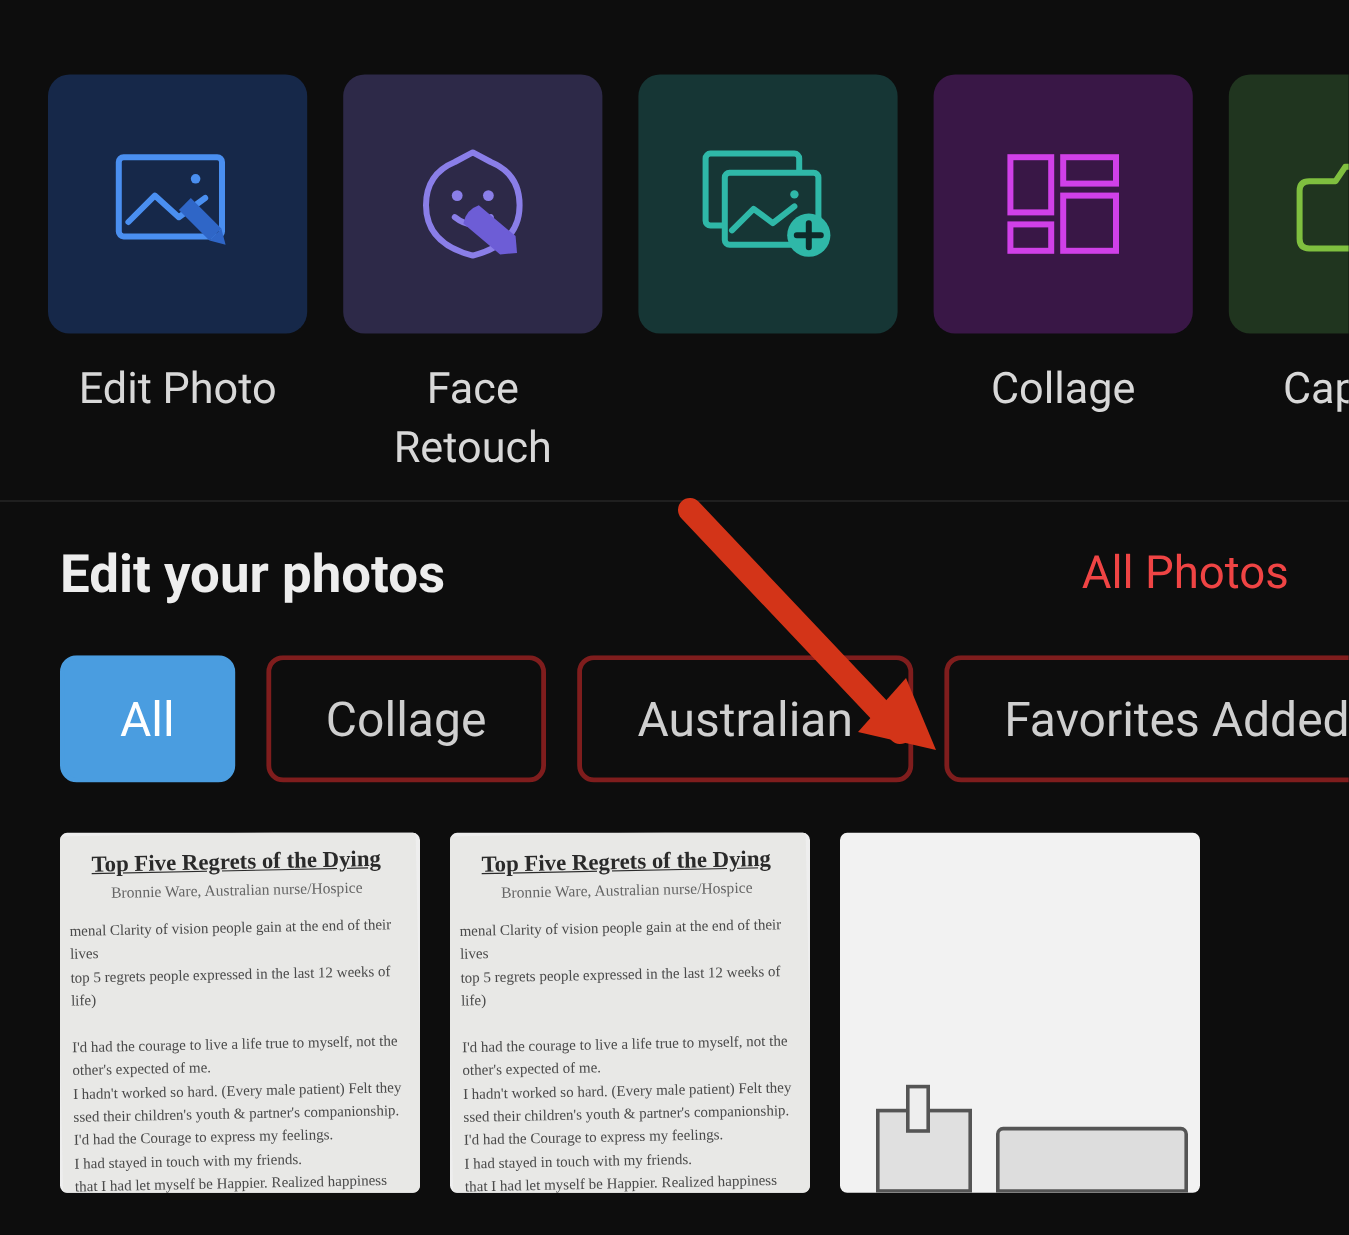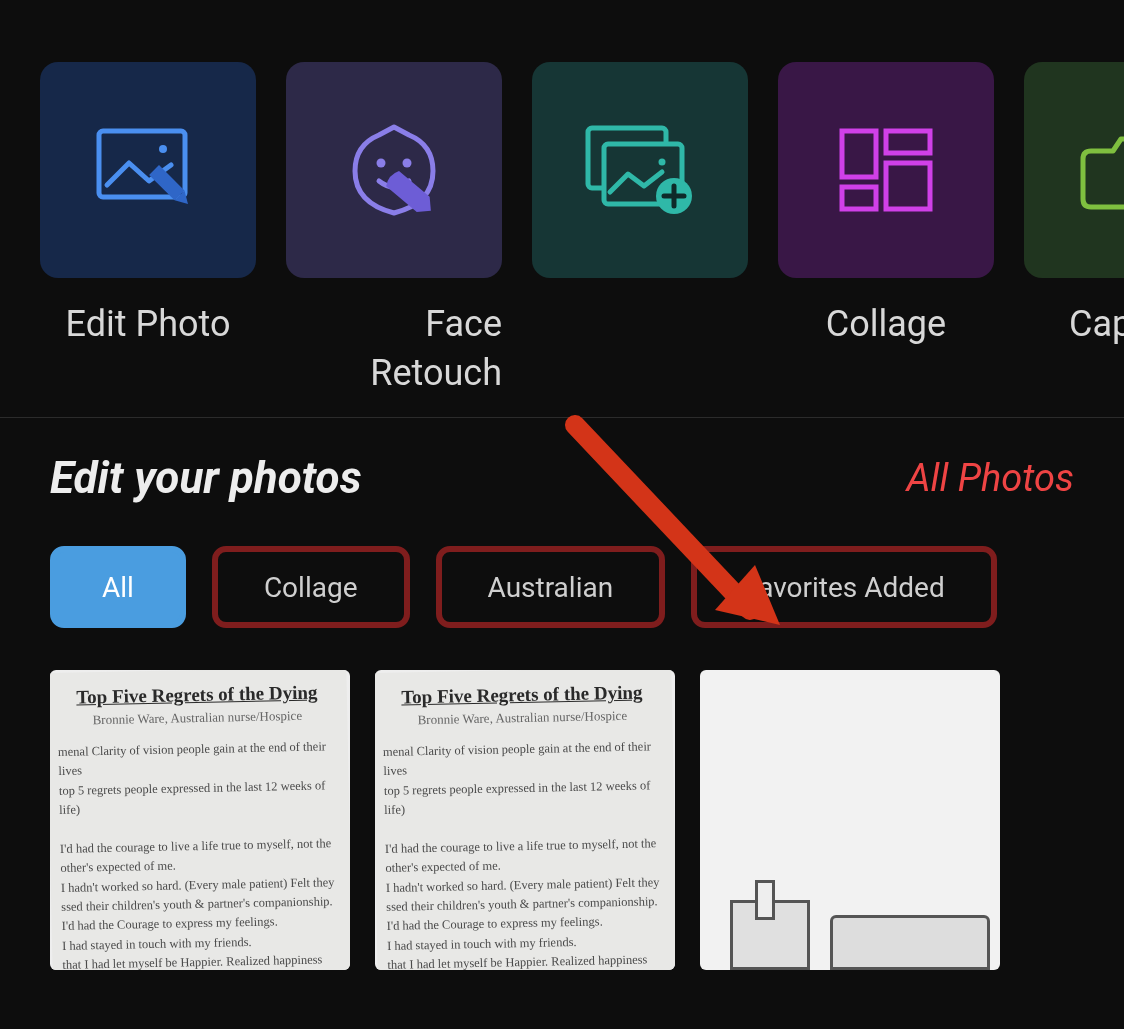--- a/index.html
+++ b/index.html
@@ -30,21 +30,21 @@
     height: 216px;
     border-radius: 18px;
     display: flex;
     align-items: center;
     justify-content: center;
     cursor: pointer;
   }
   .tool-label {
     margin-top: 22px;
     font-size: 36px;
-    text-align: right;
+    text-align: center;
     color: #d8d8d8;
     line-height: 1.35;
   }
   .tile-edit   { background: #162849; }
   .tile-face   { background: #2d2948; }
   .tile-combine{ background: #163635; }
   .tile-collage{ background: #391746; }
   .tile-capture{ background: #20351f; }
 
   .divider {
@@ -54,47 +54,46 @@
   }
 
   .section {
     padding: 34px 0 0 50px;
   }
   .section-header {
     display: flex;
     justify-content: space-between;
     align-items: center;
     padding-right: 50px;
-    font-style: italic;
   }
   .section-title {
     font-size: 44px;
     font-weight: 700;
     color: #ededed;
   }
   .all-photos-link {
     font-size: 38px;
     color: #ef4444;
     cursor: pointer;
   }
 
   .filter-row {
     display: flex;
     gap: 26px;
     margin-top: 42px;
     overflow: hidden;
   }
   .filter-chip {
-    height: 82px;
+    height: 106px;
     padding: 0 46px;
     border-radius: 14px;
-    border: 6px solid #7f1d1d;
+    border: 4px solid #7f1d1d;
     background: transparent;
     color: #cfcfcf;
-    font-size: 28px;
+    font-size: 40px;
     display: flex;
     align-items: center;
     justify-content: center;
     cursor: pointer;
     white-space: nowrap;
   }
   .filter-chip.active {
     background: #4a9de0;
     border-color: #4a9de0;
     color: #fff;

